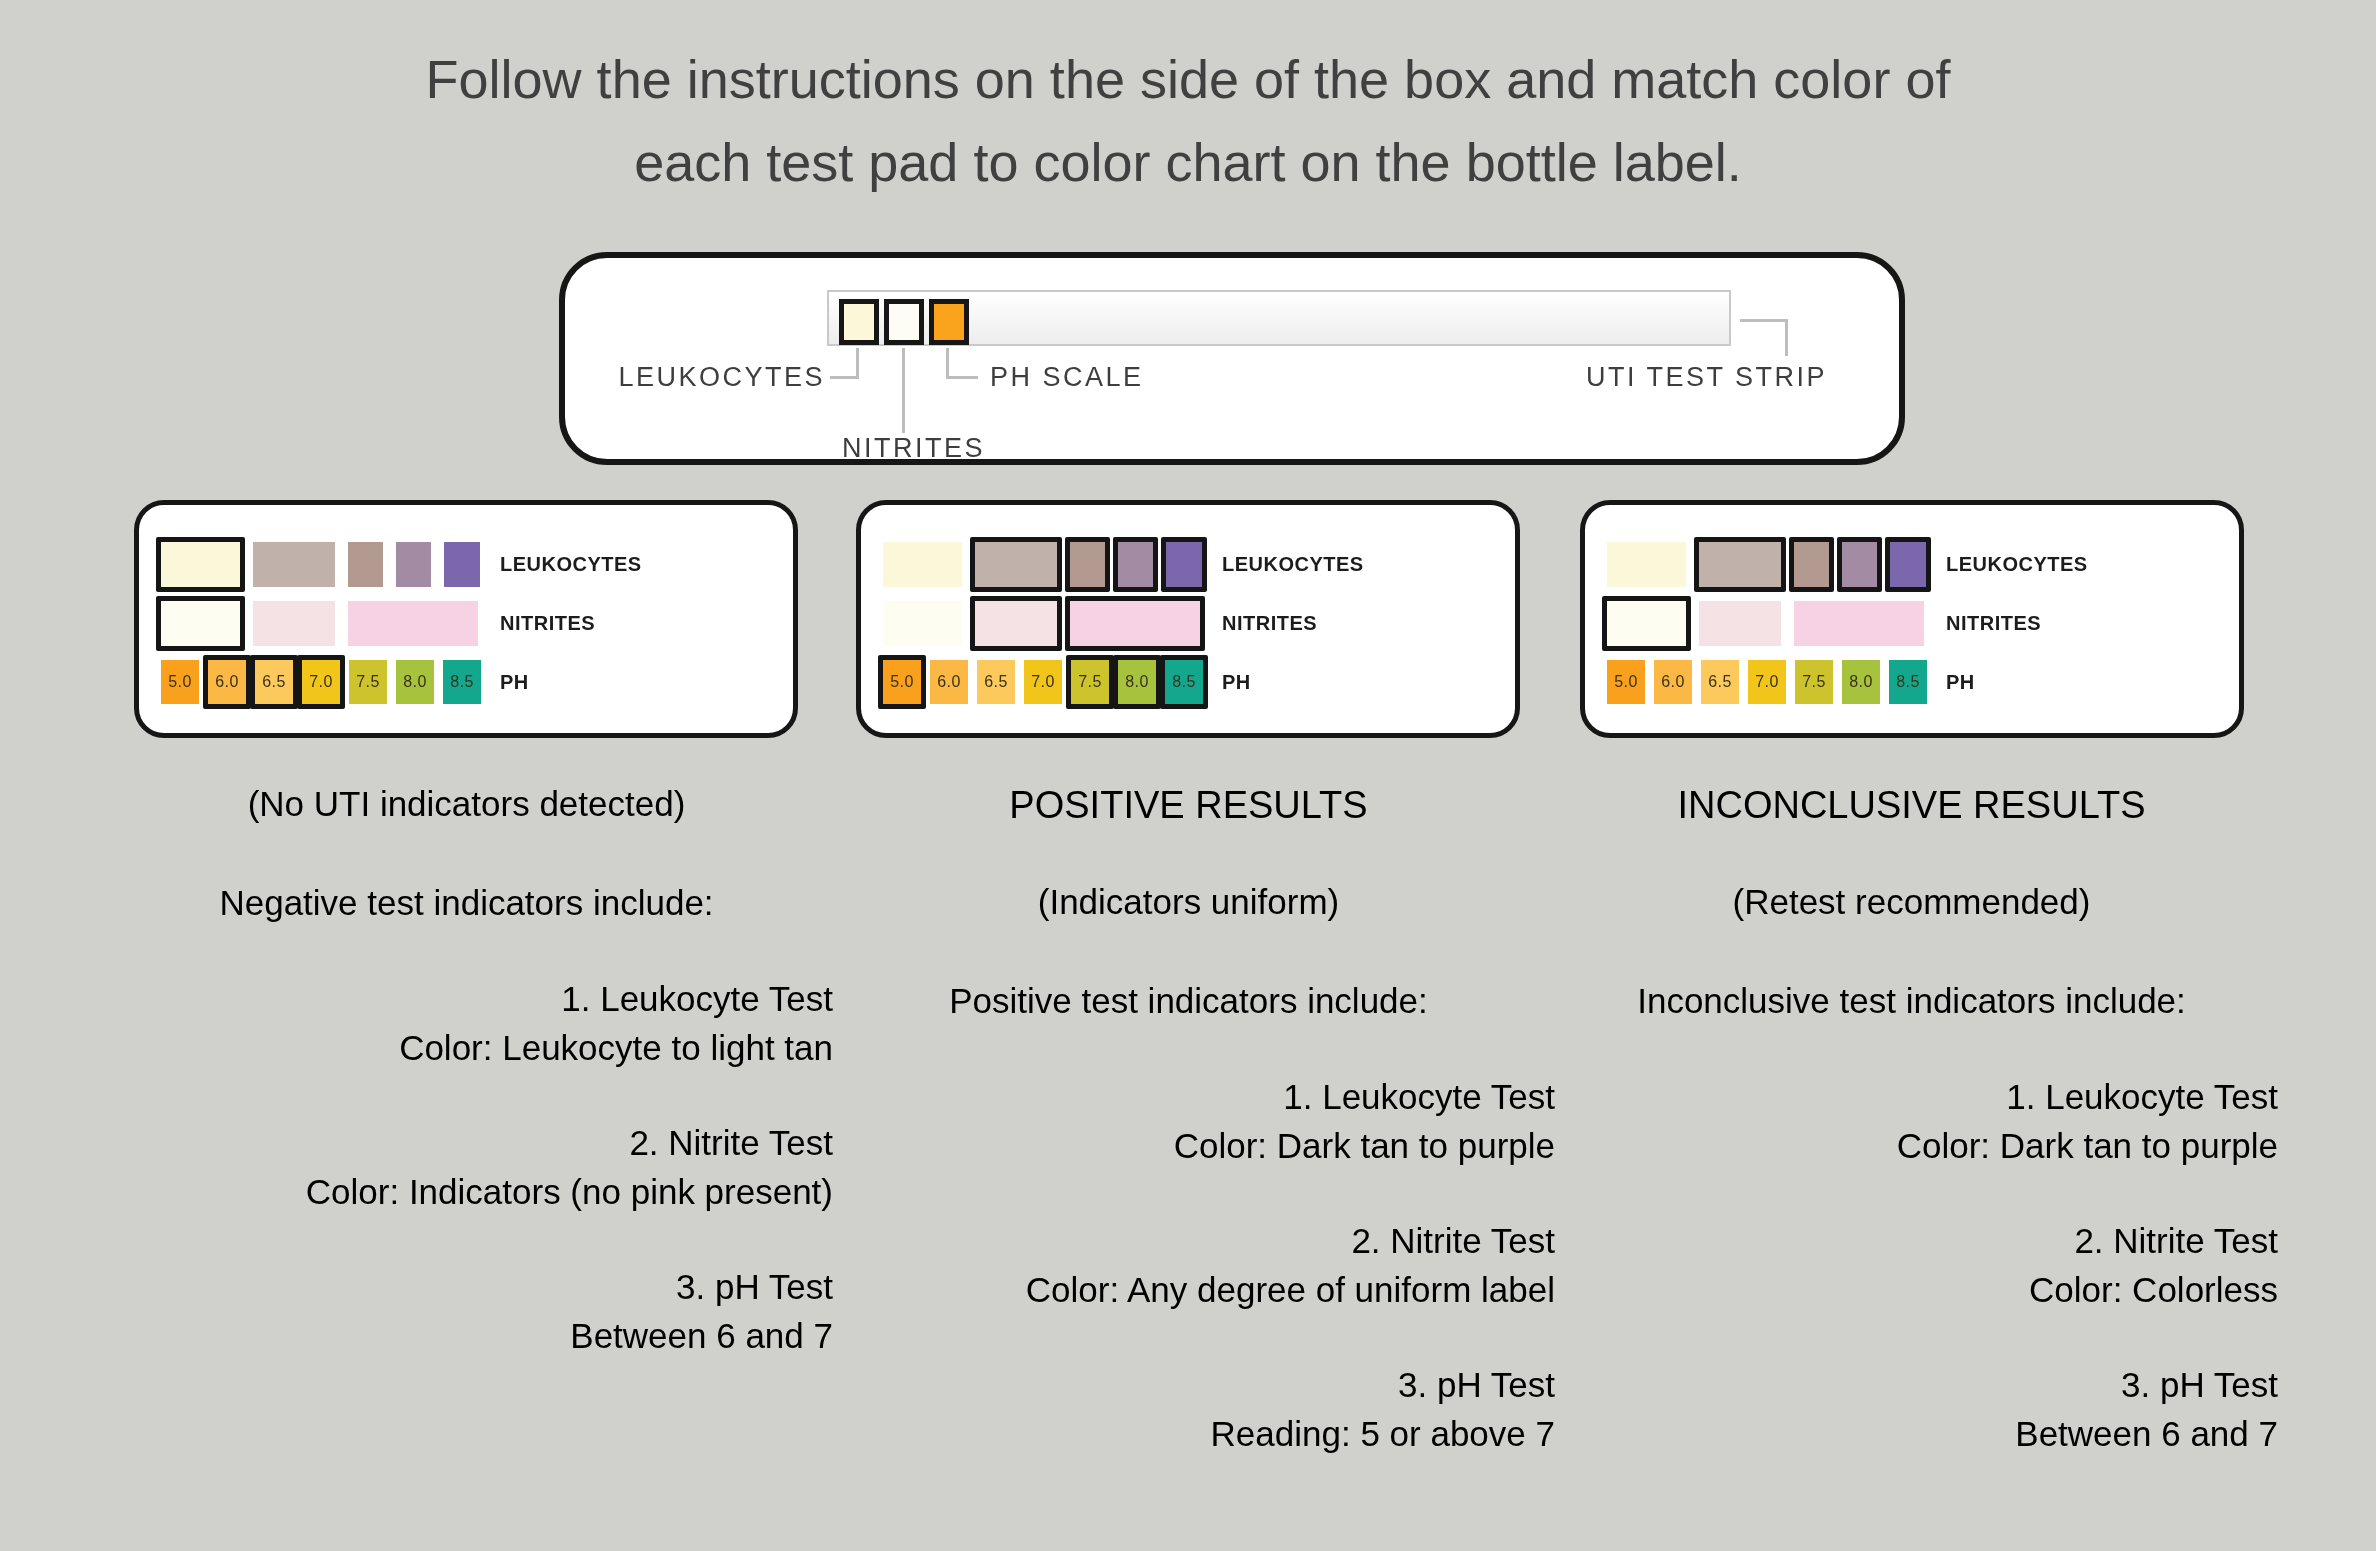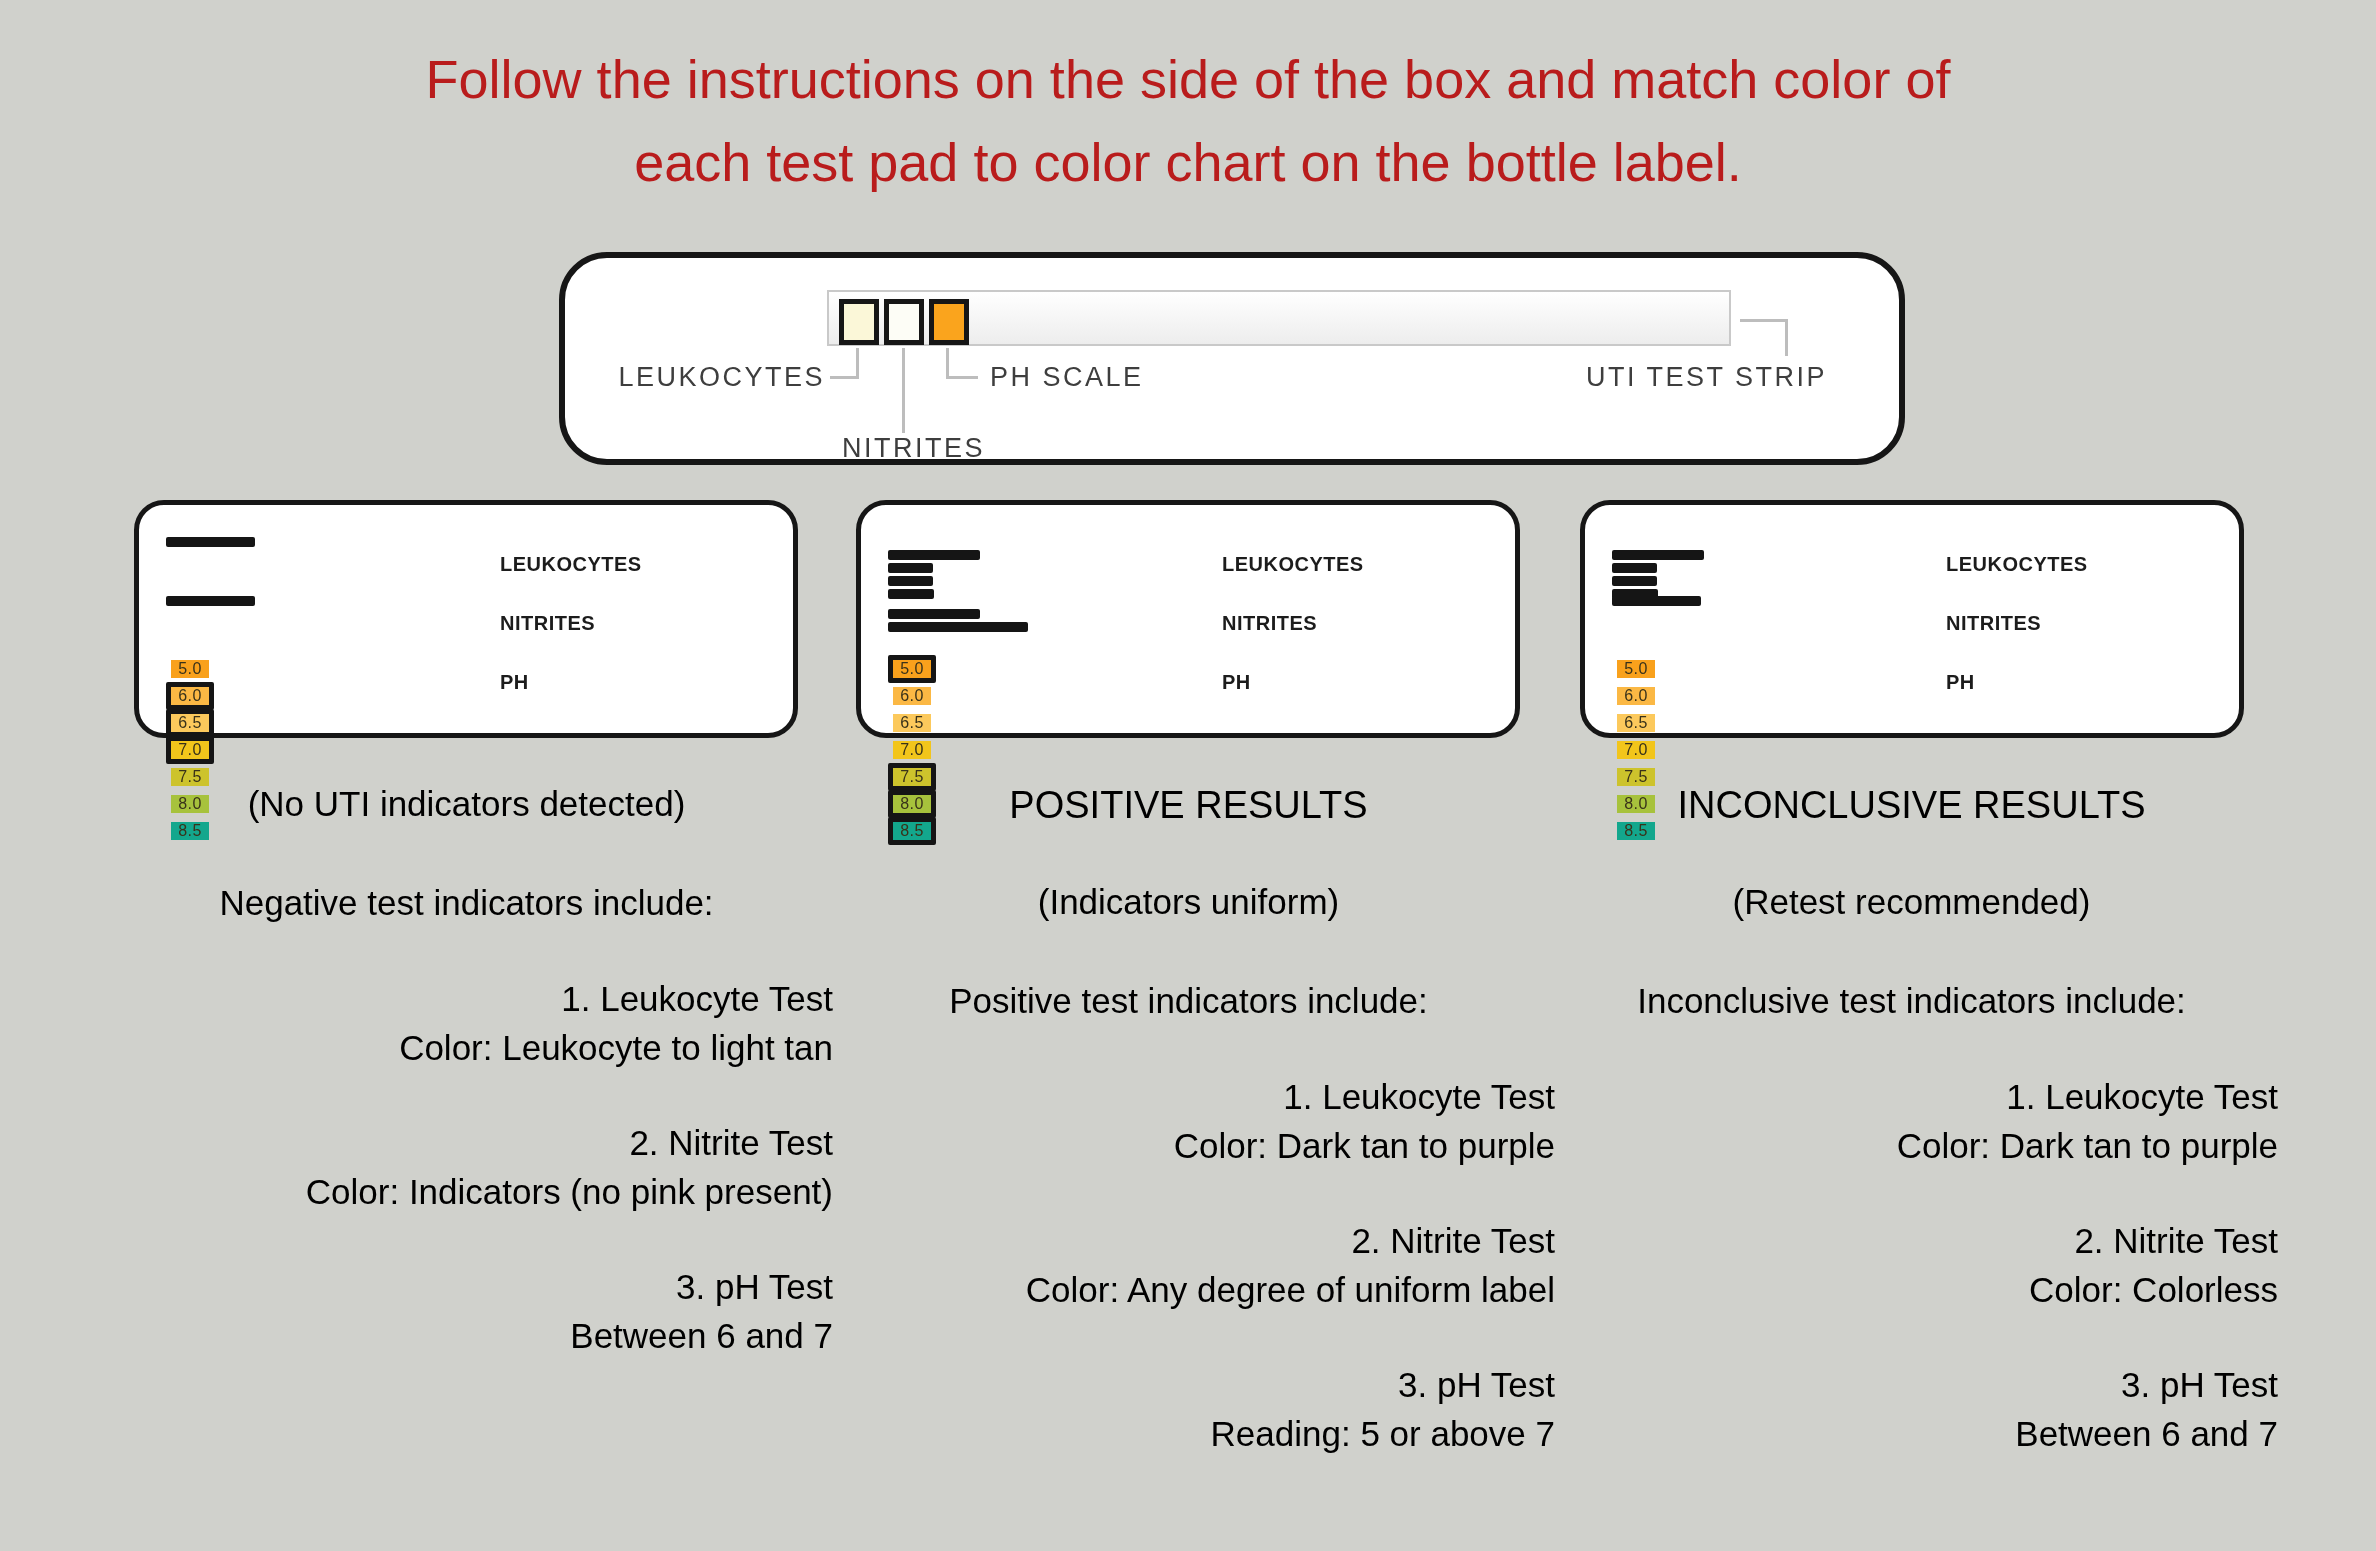--- a/index.html
+++ b/index.html
@@ -1,36 +1,36 @@
 <!DOCTYPE html>
 <html><head>
 <meta charset="utf-8">
 <style>
   html,body{margin:0;padding:0;}
   body{font-family:"Liberation Sans",sans-serif;}
   #stage{position:relative;width:2376px;height:1551px;background:#d0d1cc;overflow:hidden;}
 
   
   .title{position:absolute;top:38px;left:0;width:2376px;text-align:center;
-         font-size:54px;line-height:83px;color:#b91c1c;font-weight:400;}
+         font-size:54px;line-height:83px;color:#404040;font-weight:400;}
 
   
   .panel{position:absolute;left:559px;top:252px;width:1346px;height:213px;
          background:#fff;border:6px solid #161616;border-radius:48px;box-sizing:border-box;}
   .strip{position:absolute;left:827px;top:290px;width:904px;height:56px;
          background:linear-gradient(#ffffff,#ededed);border:2px solid #c9c9c9;box-sizing:border-box;}
   .pad{position:absolute;top:299px;width:40px;height:46px;border:5px solid #161616;box-sizing:border-box;}
   .pad1{left:839px;} .pad2{left:884px;} .pad3{left:929px;}
   .conn{position:absolute;background:#bdbdbd;}
   .dlabel{position:absolute;font-size:27px;letter-spacing:2.5px;color:#3e3e3e;white-space:nowrap;}
 
   
   .card{position:absolute;top:500px;width:664px;height:238px;background:#fff;
         border:5px solid #161616;border-radius:30px;box-sizing:border-box;}
-  .srow{position:absolute;left:32px;display:flex;align-items:stretch;flex-direction:column;}
+  .srow{position:absolute;left:22px;display:flex;align-items:stretch;}
   .row-leuk{top:37px;height:45px;}
   .row-nit{top:96px;height:45px;}
   .row-ph{top:155px;height:44px;}
   .swatch{box-sizing:content-box;display:flex;align-items:center;justify-content:center;}
   .swatch.hl{border:5px solid #151515;margin:-5px;border-radius:2px;}
   .swatch span{font-size:16px;color:#39321a;letter-spacing:0.5px;}
   .rowlabel{position:absolute;left:361px;font-size:20px;font-weight:700;color:#1c1c1c;
             letter-spacing:0.5px;white-space:nowrap;}
   .lbl-leuk{top:37px;line-height:45px;}
   .lbl-nit{top:96px;line-height:45px;}

